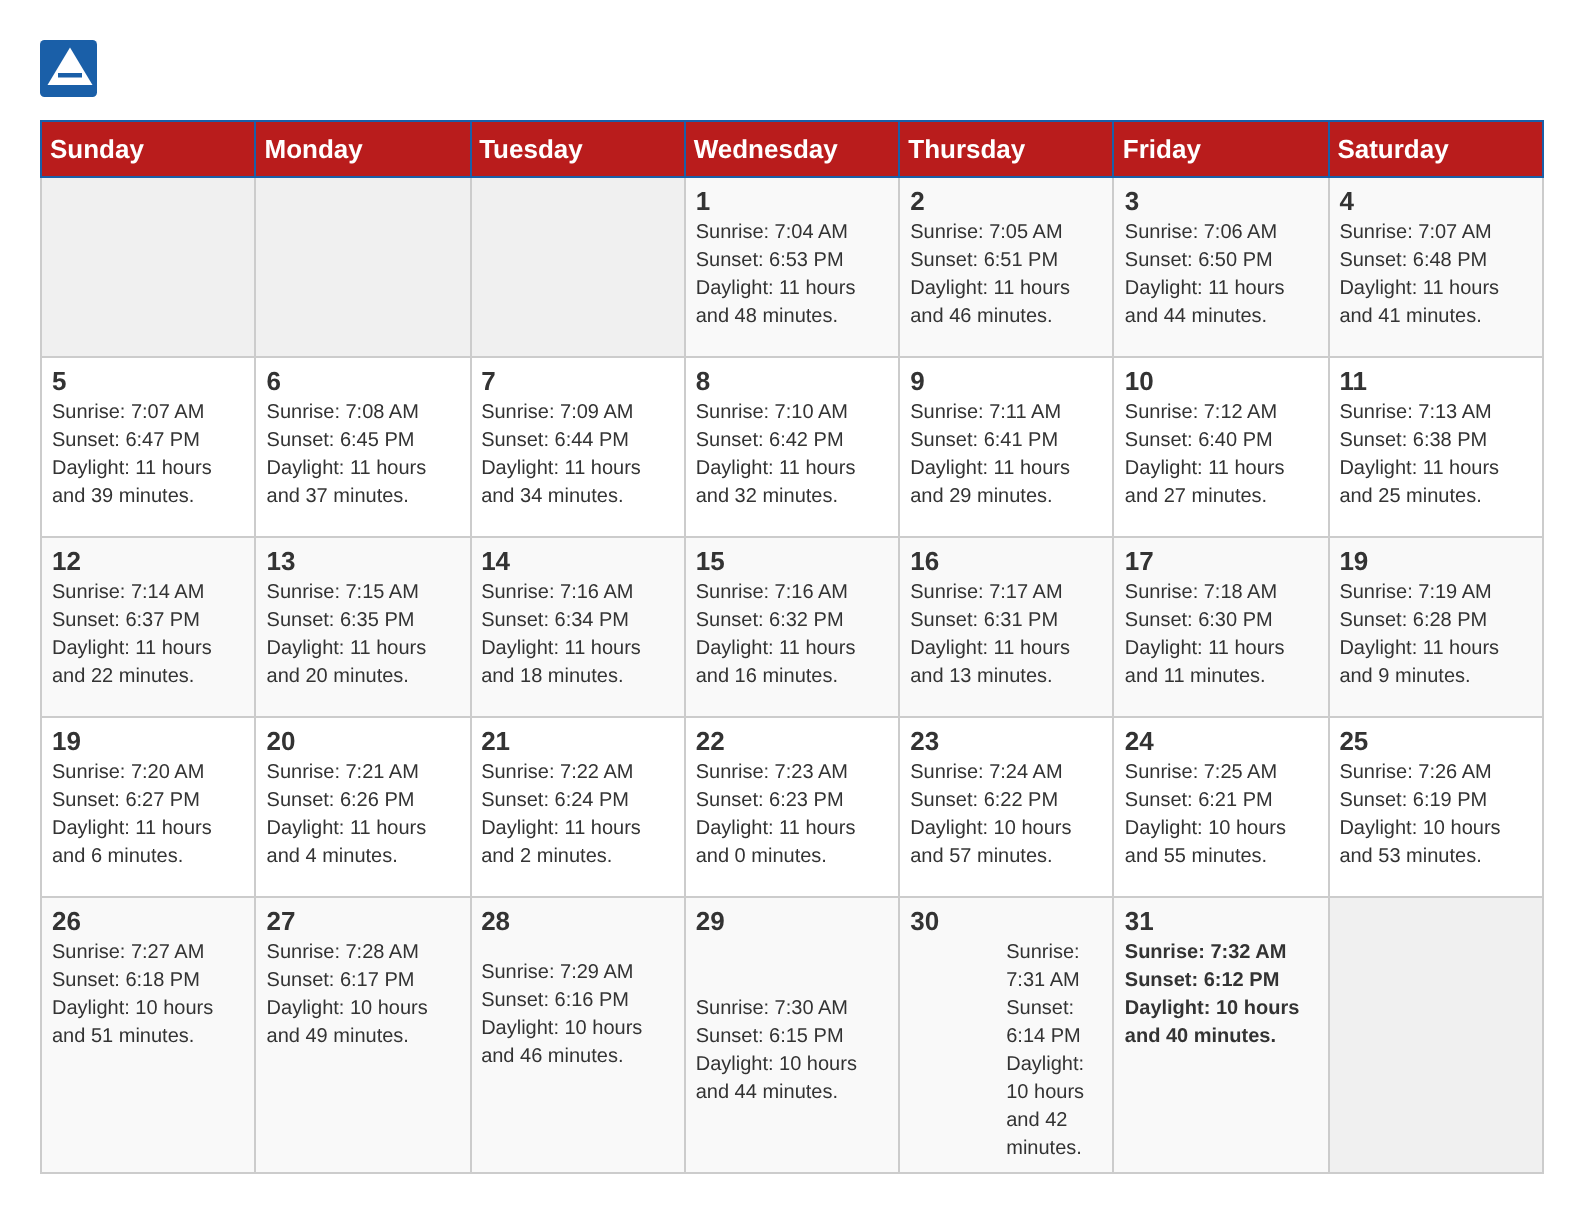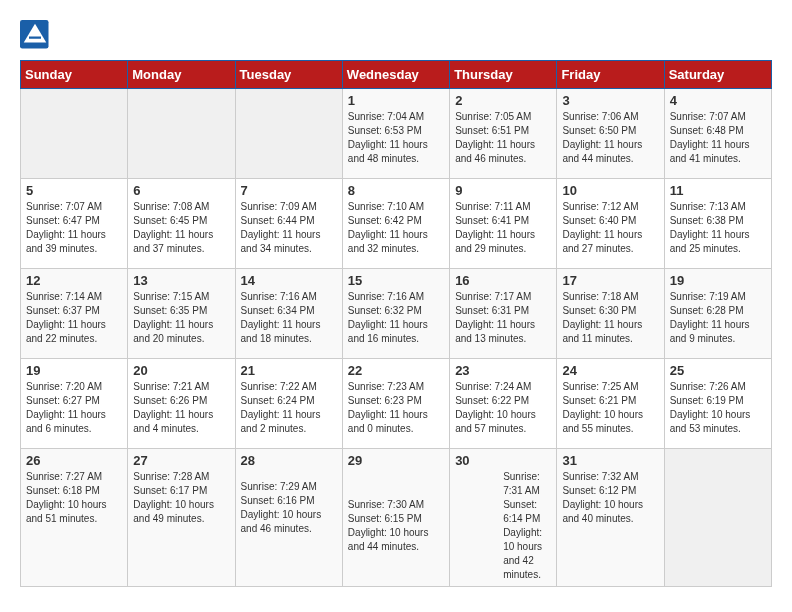--- a/index.html
+++ b/index.html
@@ -357,21 +357,21 @@
           </td>
           <td>
             <span class="day-number">30</span>
             <div class="day-info" style="white-space: pre-line; margin-left: 48px;">Sunrise: 7:31 AM
 Sunset: 6:14 PM
 Daylight: 10 hours
 and 42 minutes.</div>
           </td>
           <td>
             <span class="day-number">31</span>
-            <div class="day-info" style="white-space: pre-line;">Sunrise: 7:32 AM
+            <div class="day-info" style="white-space: pre-line; font-weight: bold;">Sunrise: 7:32 AM
 Sunset: 6:12 PM
 Daylight: 10 hours
 and 40 minutes.</div>
           </td>
           <td class="empty-cell"></td>
         </tr>
       </tbody>
   </table>
 </div>
 

